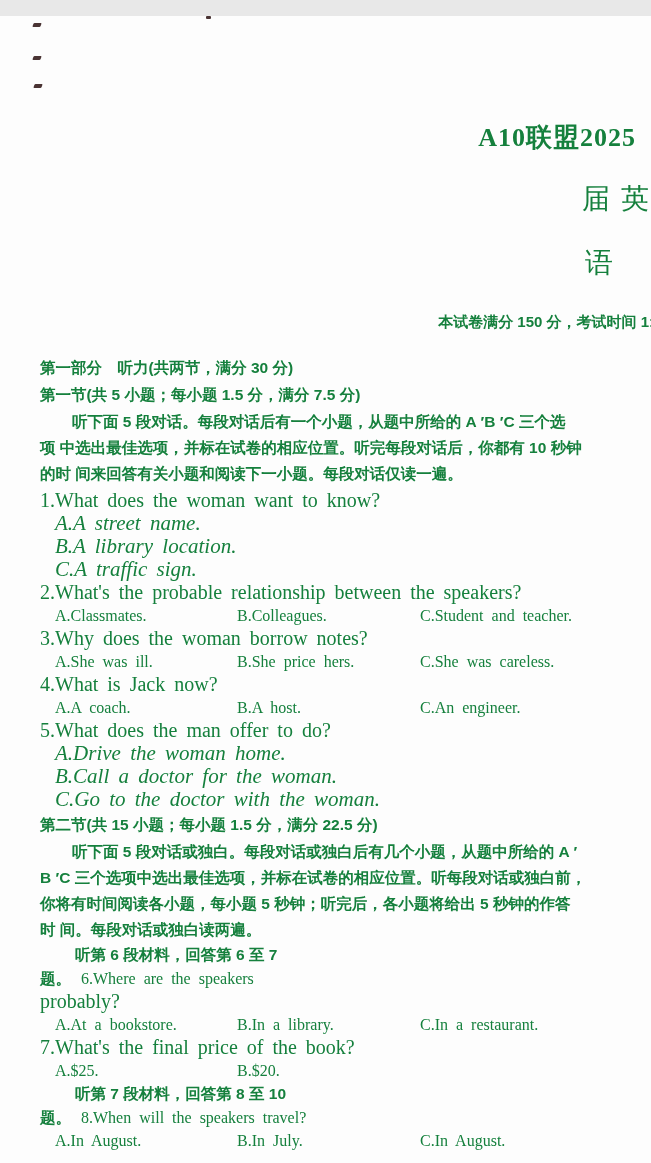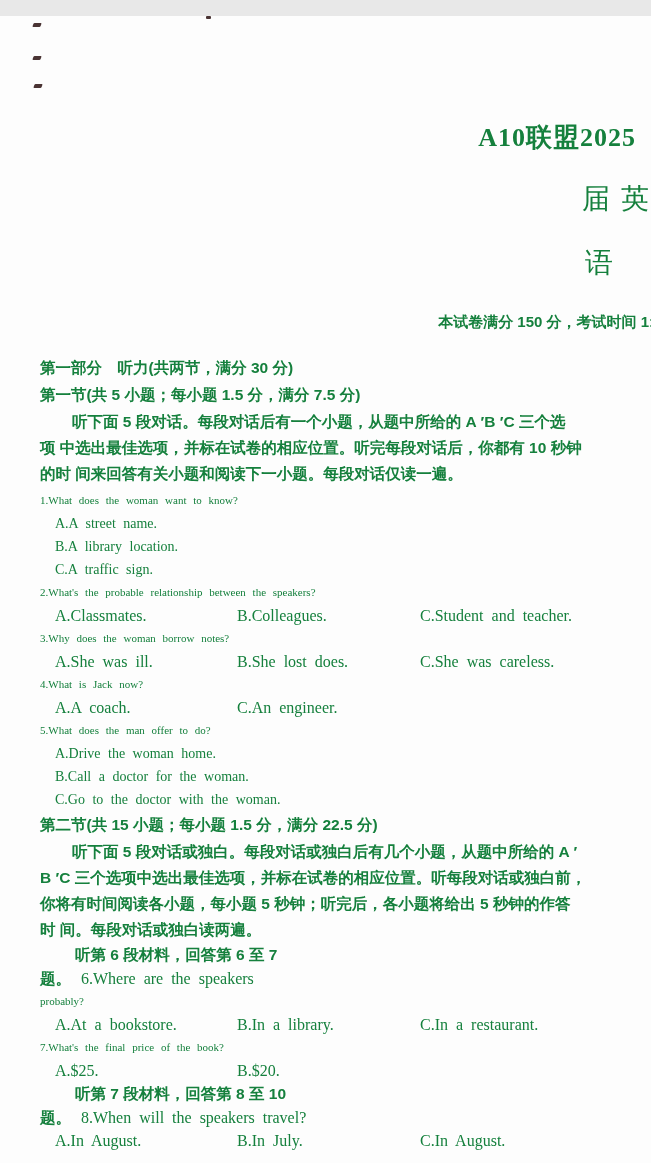--- a/index.html
+++ b/index.html
@@ -33,22 +33,22 @@
 
   .body{position:absolute;top:341px;left:40px;width:577px;}
 
   .h-part{font-size:15.5px;line-height:21px;margin-bottom:6px;}
   .h-sec{font-size:15.5px;line-height:21px;margin-bottom:4px;}
   .instr{font-size:15.5px;}
   .instr .line{line-height:26px;}
   .indent{padding-left:32px;}
   .indent35{padding-left:35px;}
 
-  .q{font-size:11px;line-height:23px;}
-  .opt{font-size:14px;line-height:23px;padding-left:15px;}
+  .q{font-size:20px;line-height:23px;}
+  .opt{font-size:21px;line-height:23px;padding-left:15px;font-style:italic;}
   .optrow{display:grid;grid-template-columns:182px 183px 1fr;
     font-size:16px;line-height:23px;padding-left:15px;}
   .sp-top{margin-top:2px;}
   .h-sec2{font-size:15.5px;line-height:22px;margin:3px 0 3px 0;}
   .mat{font-size:15.5px;line-height:24px;}
   .mixline{font-size:16px;line-height:23px;}
   .mixline .prefix{font-size:15.5px;margin-right:10px;}
 </style>
 </head>
 <body>
@@ -87,27 +87,28 @@
     <div class="q en">2.What's the probable relationship between the speakers?</div>
     <div class="optrow en">
       <span>A.Classmates.</span>
       <span>B.Colleagues.</span>
       <span>C.Student and teacher.</span>
     </div>
 
     <div class="q en">3.Why does the woman borrow notes?</div>
     <div class="optrow en">
       <span>A.She was ill.</span>
-      <span>B.She lost does.</span>
+      <span>B.She price hers.</span>
       <span>C.She was careless.</span>
     </div>
 
     <div class="q en">4.What is Jack now?</div>
     <div class="optrow en">
       <span>A.A coach.</span>
+      <span>B.A host.</span>
       <span>C.An engineer.</span>
     </div>
 
     <div class="q en">5.What does the man offer to do?</div>
     <div class="opt en">A.Drive the woman home.</div>
     <div class="opt en">B.Call a doctor for the woman.</div>
     <div class="opt en">C.Go to the doctor with the woman.</div>
 
     <div class="h-sec2 zh">第二节(共 15 小题；每小题 1.5 分，满分 22.5 分)</div>
 

